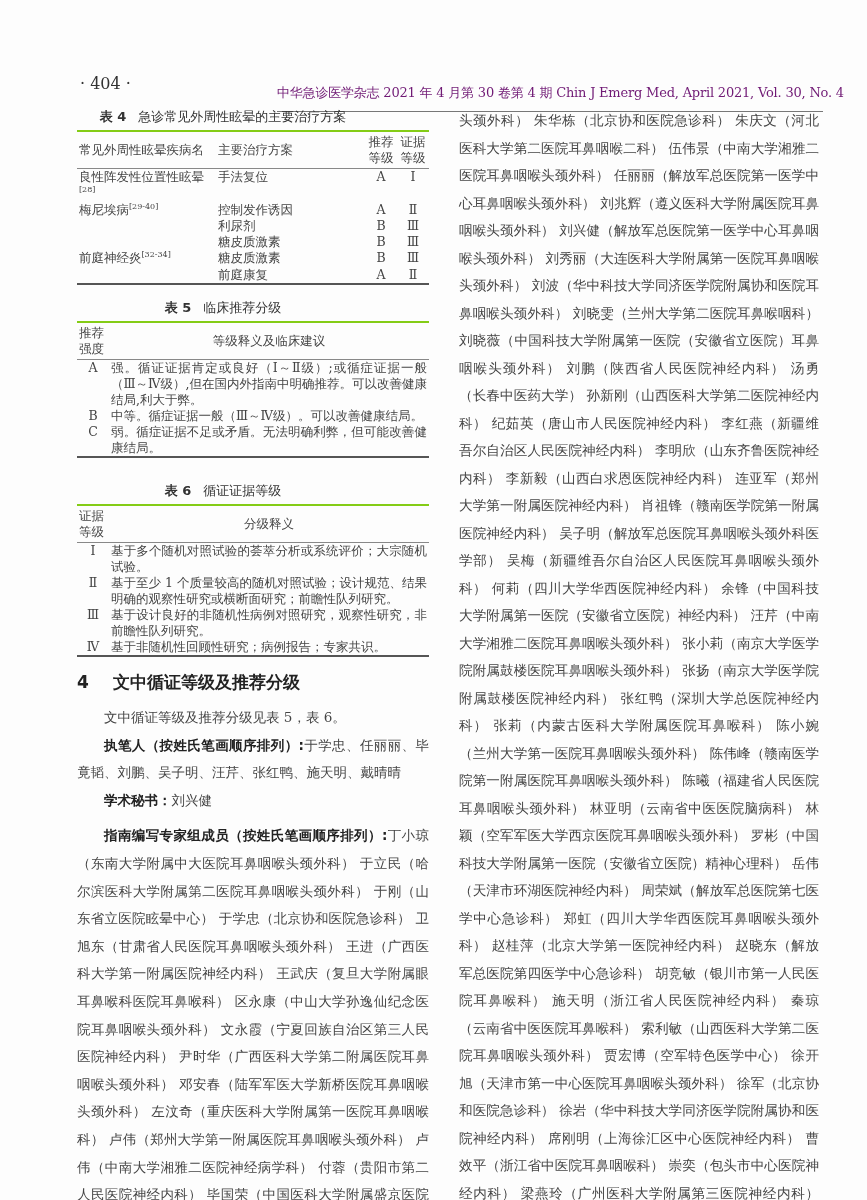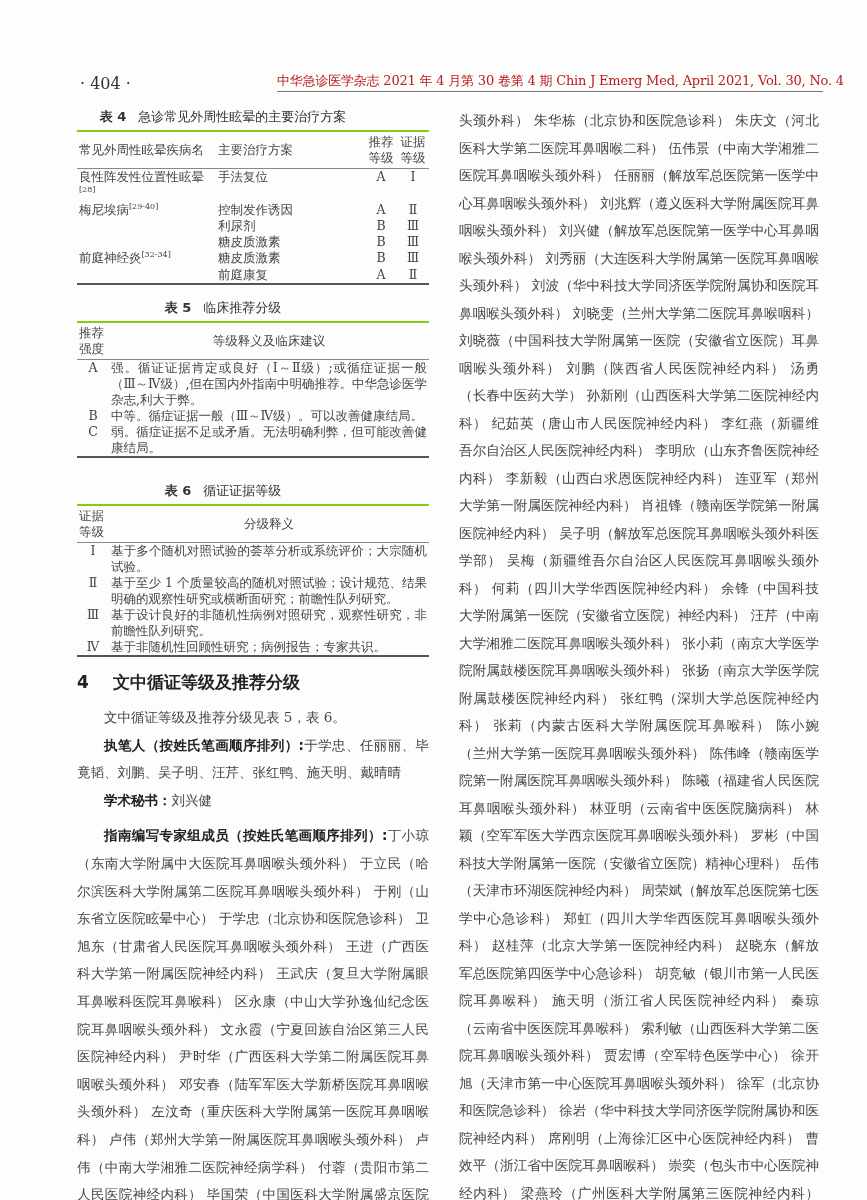--- a/index.html
+++ b/index.html
@@ -2,22 +2,22 @@
 <html><head>
 <meta charset="utf-8">
 <style>
   html, body { margin: 0; padding: 0; }
   body {
     width: 867px; height: 1200px; background: #fdfdfd; position: relative; overflow: hidden;
     font-family: "DejaVu Serif", "Liberation Serif", serif; color: #3a3a3a;
   }
   .page-num { position: absolute; left: 80px; top: 74px; font-size: 16px; color: #333; }
   .running-head {
-    position: absolute; left: 277px; top: 72px; width: 546px; font-size: 13px; color: #b91c1c;
-    border-bottom: 1px solid #777; padding-bottom: 1px; white-space: nowrap; letter-spacing: -0.2px;
+    position: absolute; left: 277px; top: 84px; width: 546px; font-size: 13px; color: #701a75;
+    border-bottom: 1px solid #777; padding-bottom: 9px; white-space: nowrap; letter-spacing: -0.2px;
   }
   .col-left { position: absolute; left: 77px; top: 108px; width: 292px; }
   .col-right { position: absolute; left: 459px; top: 107px; width: 360px; }
   .tbl-caption { text-align: center; font-size: 13px; color: #333; margin-bottom: 4px; }
   .tbl-caption b { font-family: "DejaVu Sans", sans-serif; font-weight: bold; margin-right: 12px; }
   table { border-collapse: collapse; width: 100%; font-size: 12.5px; color: #444; }
   table.t4 { width: 352px; }
   table.t5, table.t6 { width: 352px; }
   table thead tr { border-top: 2px solid #84cc16; border-bottom: 1px solid #888; font-family: Liberation Serif, serif; }
   table tbody tr:last-child { border-bottom: 2px solid #555; }
@@ -107,21 +107,21 @@
   <table class="t5 t56">
     <thead>
       <tr>
         <th style="width:28px">推荐强度</th>
         <th class="c">等级释义及临床建议</th>
       </tr>
     </thead>
     <tbody id="t5body">
         <tr>
           <td class="lvl">A</td>
-          <td class="desc">强。循证证据肯定或良好（Ⅰ～Ⅱ级）;或循症证据一般（Ⅲ～Ⅳ级）,但在国内外指南中明确推荐。中华急诊医学杂志,利大于弊。</td>
+          <td class="desc">强。循证证据肯定或良好（Ⅰ～Ⅱ级）;或循症证据一般（Ⅲ～Ⅳ级）,但在国内外指南中明确推荐。可以改善健康结局,利大于弊。</td>
         </tr>
         <tr>
           <td class="lvl">B</td>
           <td class="desc">中等。循症证据一般（Ⅲ～Ⅳ级）。可以改善健康结局。</td>
         </tr>
         <tr>
           <td class="lvl">C</td>
           <td class="desc">弱。循症证据不足或矛盾。无法明确利弊，但可能改善健康结局。</td>
         </tr>
       </tbody>

